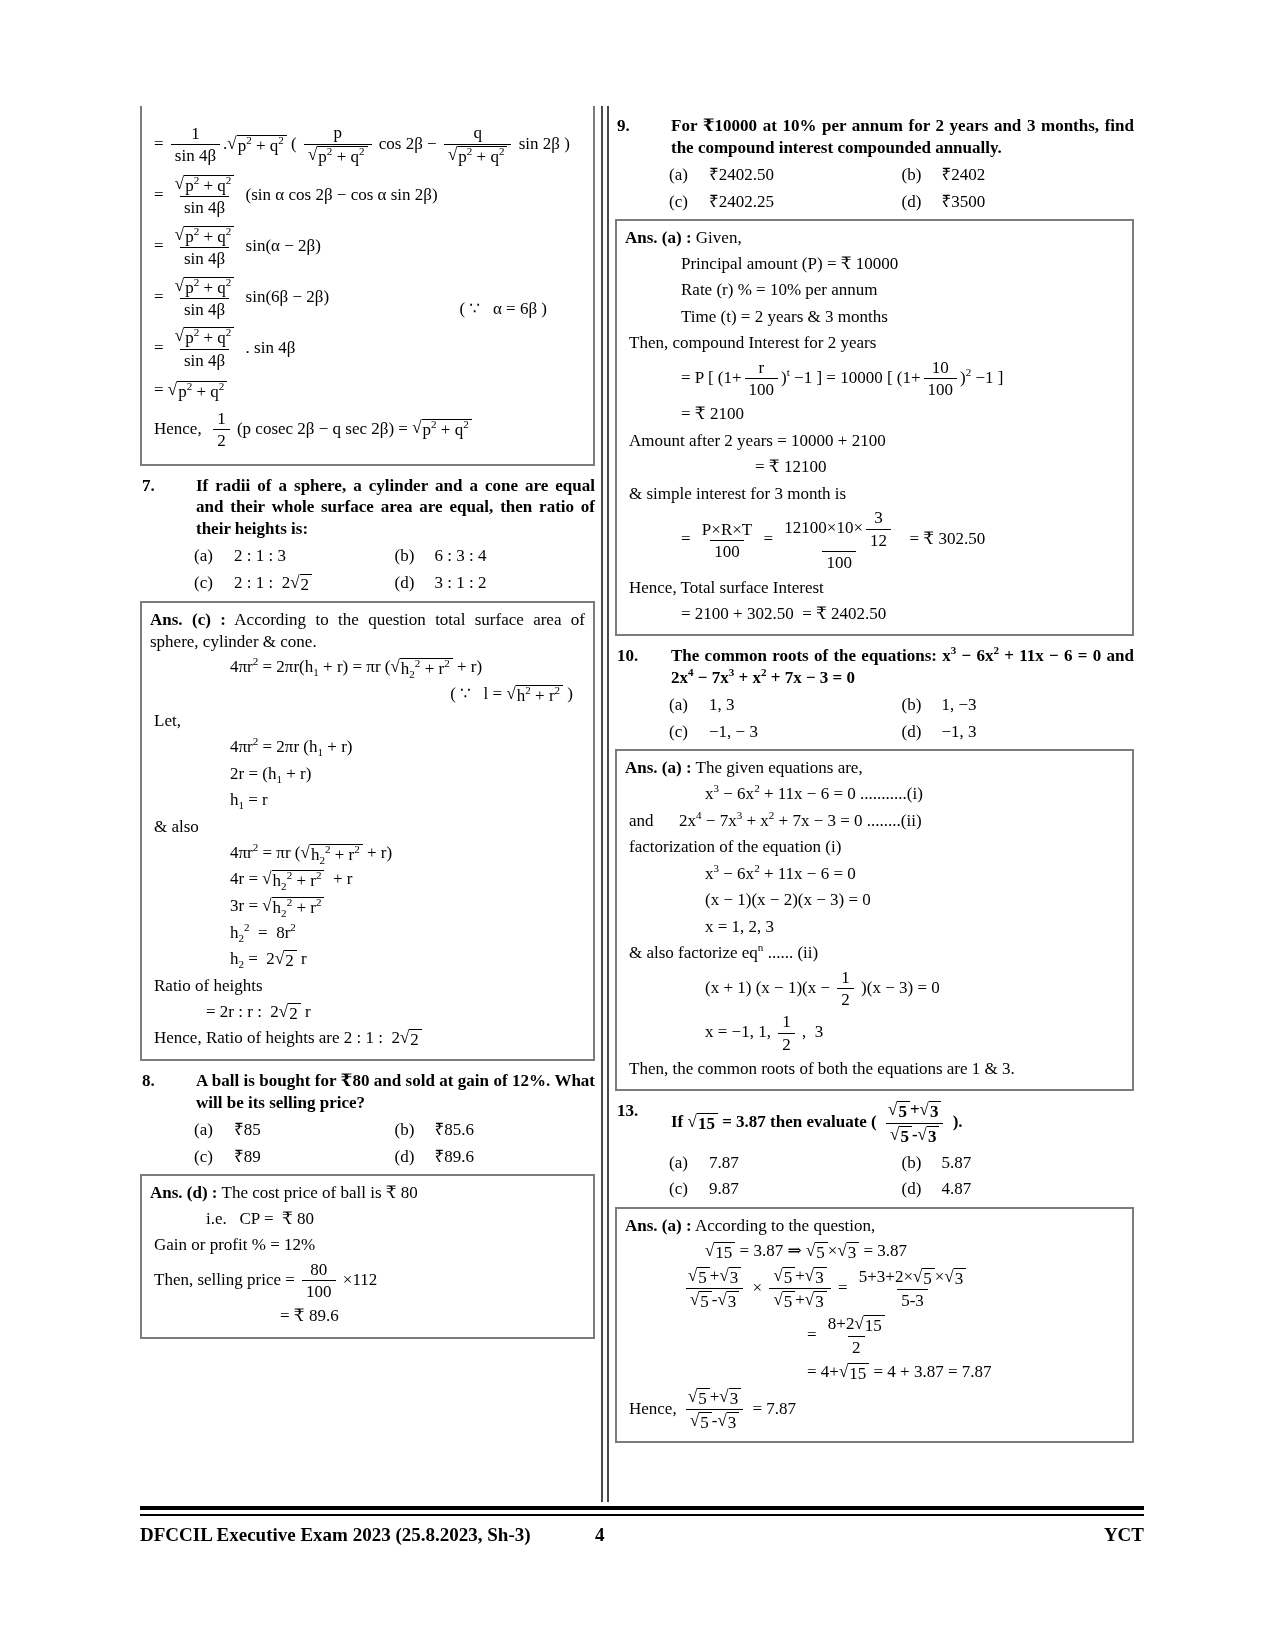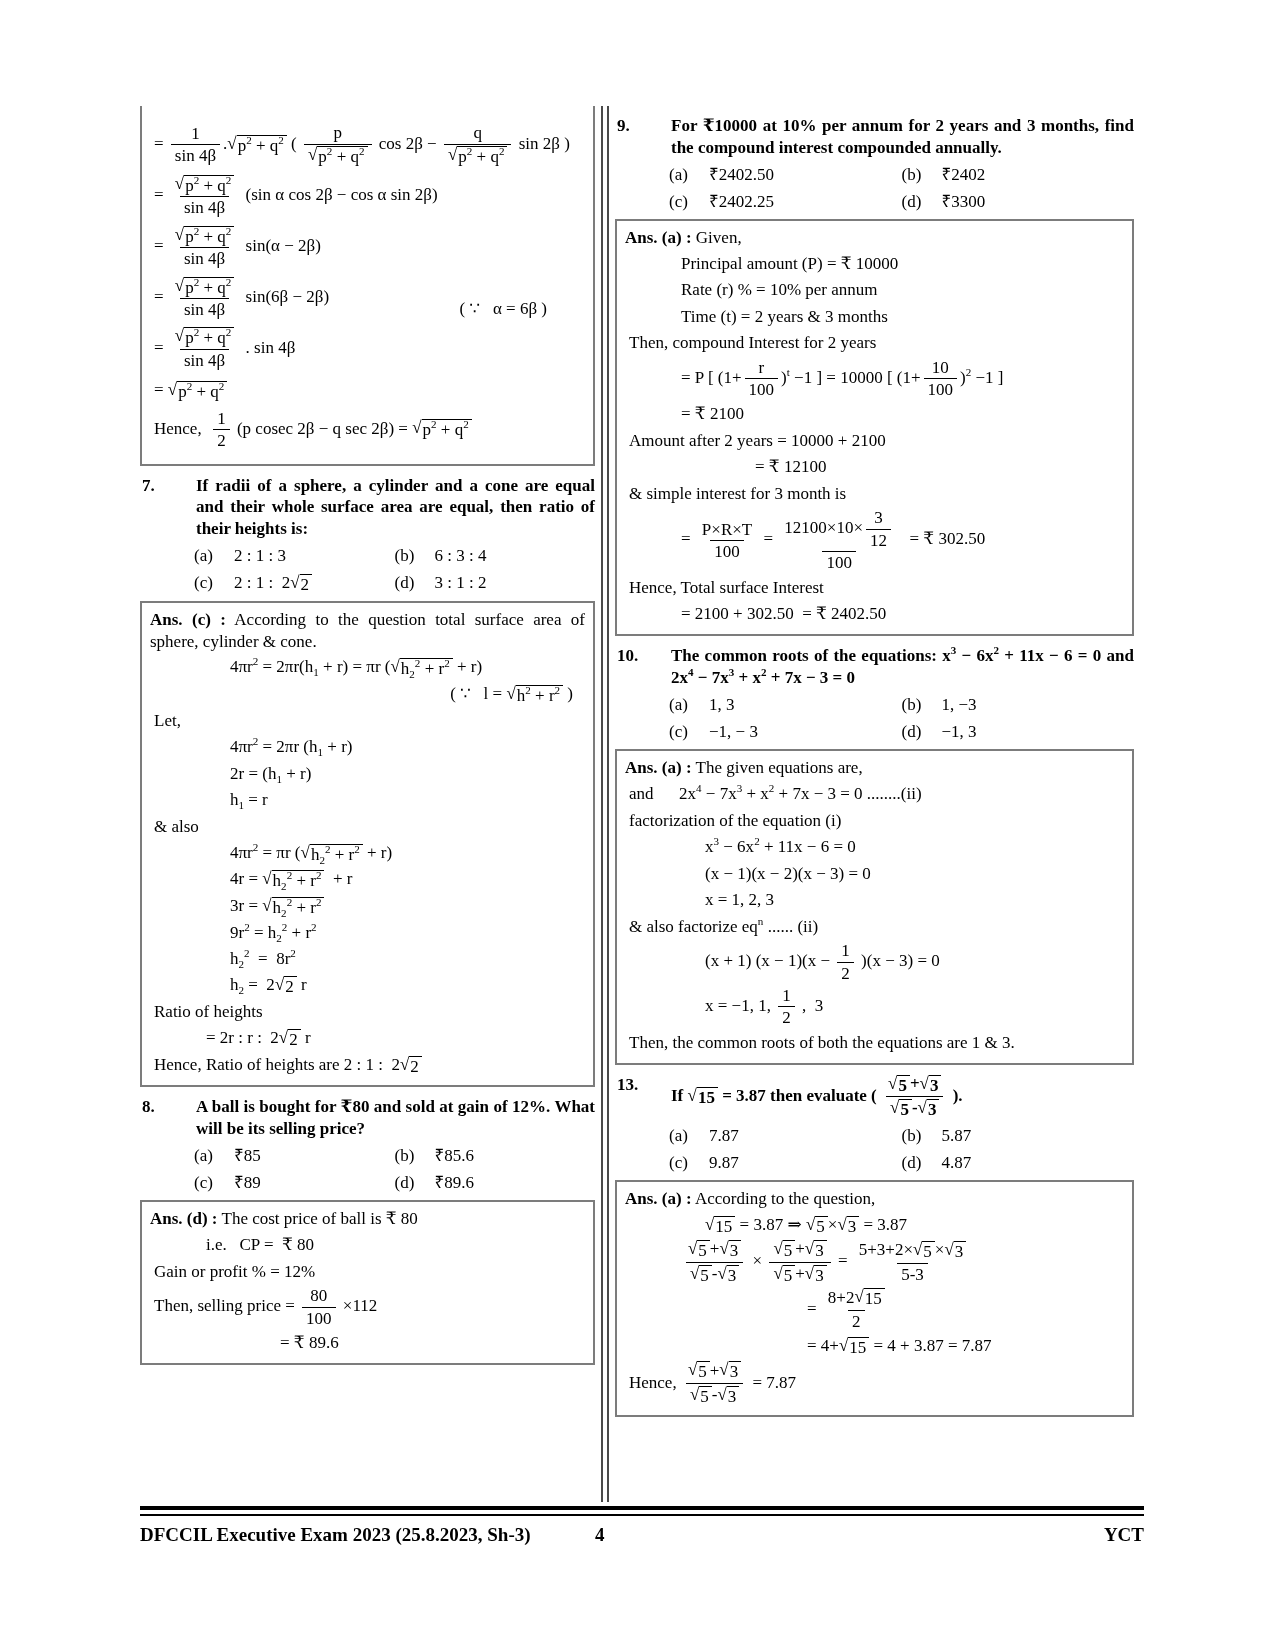--- a/index.html
+++ b/index.html
@@ -187,24 +187,20 @@
             <div class="mline ind-2">
               <span class="m">4r = <span class="sqrt"><span class="rsign">√</span><span class="rad">h<sub>2</sub><sup>2</sup> + r<sup>2</sup></span></span>  + r</span>
               <span class="note"></span>
             </div>
 
             <div class="mline ind-2">
               <span class="m">3r = <span class="sqrt"><span class="rsign">√</span><span class="rad">h<sub>2</sub><sup>2</sup> + r<sup>2</sup></span></span></span>
               <span class="note"></span>
             </div>
 
-            <div class="mline ind-2">
-              <span class="m">9r<sup>2</sup> = h<sub>2</sub><sup>2</sup> + r<sup>2</sup></span>
-              <span class="note"></span>
-            </div>
 
             <div class="mline ind-2">
               <span class="m">h<sub>2</sub><sup>2</sup>  =  8r<sup>2</sup></span>
               <span class="note"></span>
             </div>
 
             <div class="mline ind-2">
               <span class="m">h<sub>2</sub> =  2<span class="sqrt"><span class="rsign">√</span><span class="rad">2</span></span> r</span>
               <span class="note"></span>
             </div>
@@ -300,21 +296,21 @@
             <span class="oval">₹2402</span>
           </div>
 
           <div class="opt">
             <span class="olabel">(c)</span>
             <span class="oval">₹2402.25</span>
           </div>
 
           <div class="opt">
             <span class="olabel">(d)</span>
-            <span class="oval">₹3300</span>
+            <span class="oval">₹3500</span>
           </div>
         </div>
 
       <div class="abox">
         <p class="intro"><b>Ans. (a) :</b> <span>Given,</span></p>
         <div>
 
             <div class="mline ind-1">
               <span class="m">Principal amount (P) = ₹ 10000</span>
               <span class="note"></span>
@@ -401,20 +397,24 @@
           <div class="opt">
             <span class="olabel">(d)</span>
             <span class="oval">−1, 3</span>
           </div>
         </div>
 
       <div class="abox">
         <p class="intro"><b>Ans. (a) :</b> <span>The given equations are,</span></p>
         <div>
 
+            <div class="mline ind-2">
+              <span class="m">x<sup>3</sup> − 6x<sup>2</sup> + 11x − 6 = 0 ...........(i)</span>
+              <span class="note"></span>
+            </div>
 
             <div class="mline ind-0">
               <span class="m">and      2x<sup>4</sup> − 7x<sup>3</sup> + x<sup>2</sup> + 7x − 3 = 0 ........(ii)</span>
               <span class="note"></span>
             </div>
 
             <div class="mline ind-0">
               <span class="m">factorization of the equation (i)</span>
               <span class="note"></span>
             </div>

